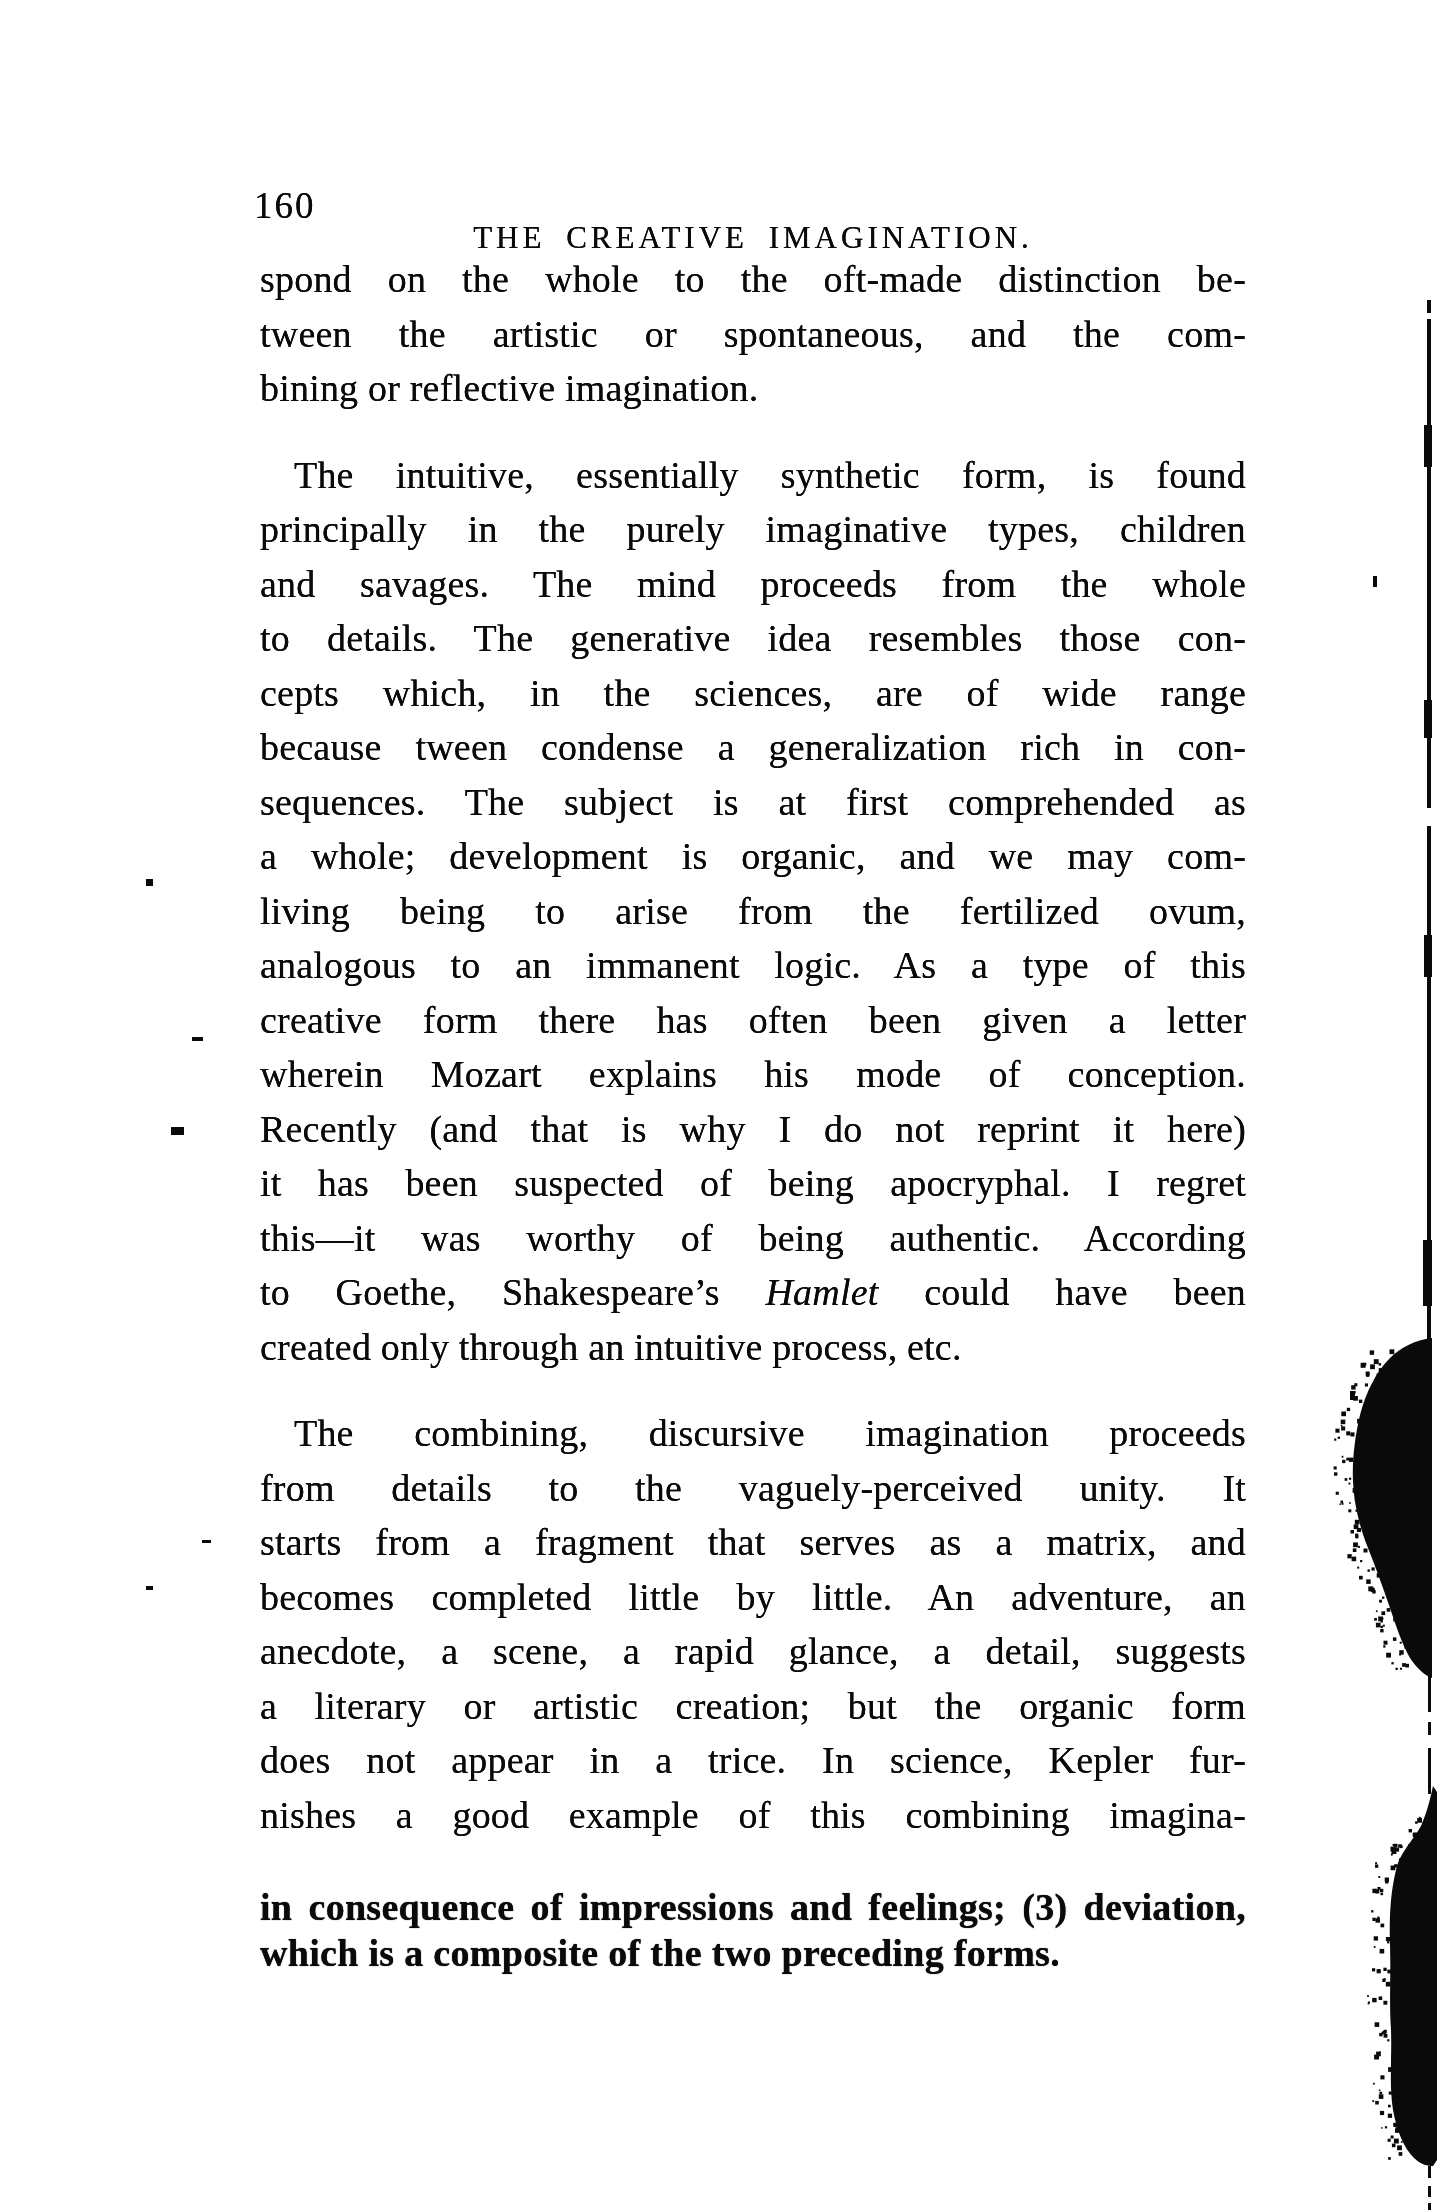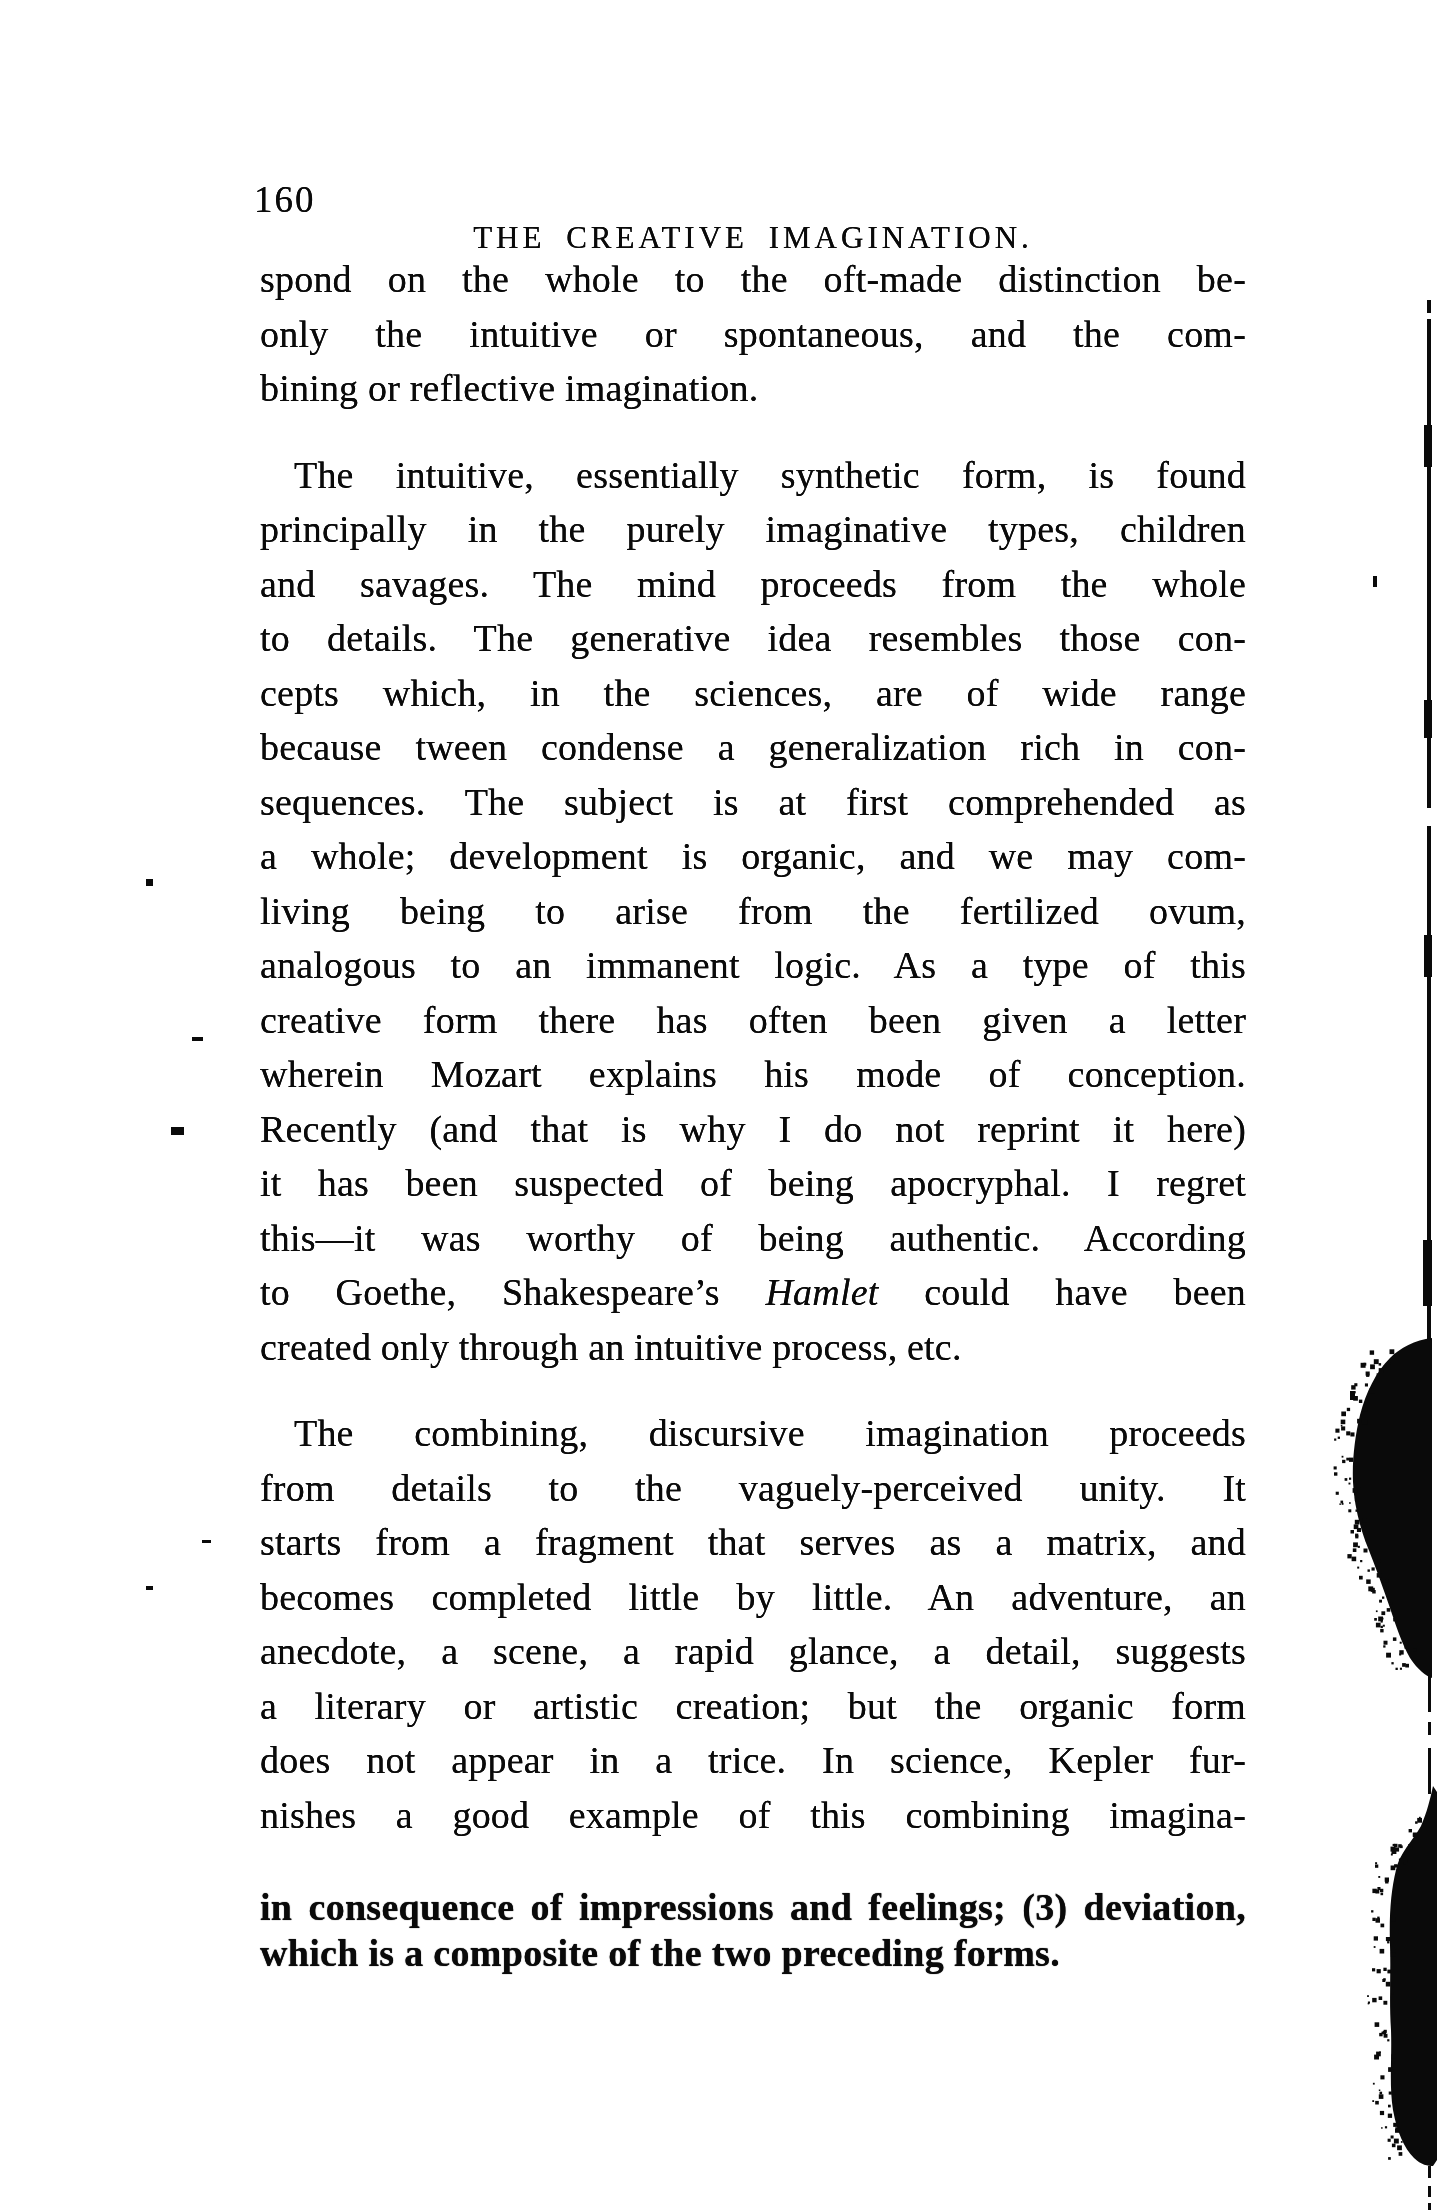--- a/index.html
+++ b/index.html
@@ -20,21 +20,21 @@
   .running-head {
     position: absolute;
     left: 260px;
     top: 178px;
     width: 986px;
     height: 44px;
   }
   .folio {
     position: absolute;
     left: -6px;
-    top: 0;
+    top: 6px;
     font-size: 37px;
     letter-spacing: 2px;
     text-shadow: 0 0 0.5px currentColor;
   }
   .head-title {
     position: absolute;
     left: 50%;
     transform: translateX(-50%);
     top: 6px;
     font-size: 31px;
@@ -102,21 +102,21 @@
 
 <div class="page">
 
   <header class="running-head">
     <span class="folio">160</span>
     <span class="head-title">THE CREATIVE IMAGINATION.</span>
   </header>
 
   <main class="body-text" id="body-lines">
       <div class="line"><span>spond on the whole to the oft-made distinction be-</span></div>
-      <div class="line"><span>only the intuitive or spontaneous, and the com-</span></div>
+      <div class="line"><span>tween the artistic or spontaneous, and the com-</span></div>
       <div class="line par-end"><span>bining or reflective imagination.</span></div>
       <div class="line indent"><span>The intuitive, essentially synthetic form, is found</span></div>
       <div class="line"><span>principally in the purely imaginative types, children</span></div>
       <div class="line"><span>and savages.  The mind proceeds from the whole</span></div>
       <div class="line"><span>to details.  The generative idea resembles those con-</span></div>
       <div class="line"><span>cepts which, in the sciences, are of wide range</span></div>
       <div class="line"><span>because tween condense a generalization rich in con-</span></div>
       <div class="line"><span>sequences.  The subject is at first comprehended as</span></div>
       <div class="line"><span>a whole; development is organic, and we may com-</span></div>
       <div class="line"><span>living being to arise from the fertilized ovum,</span></div>

